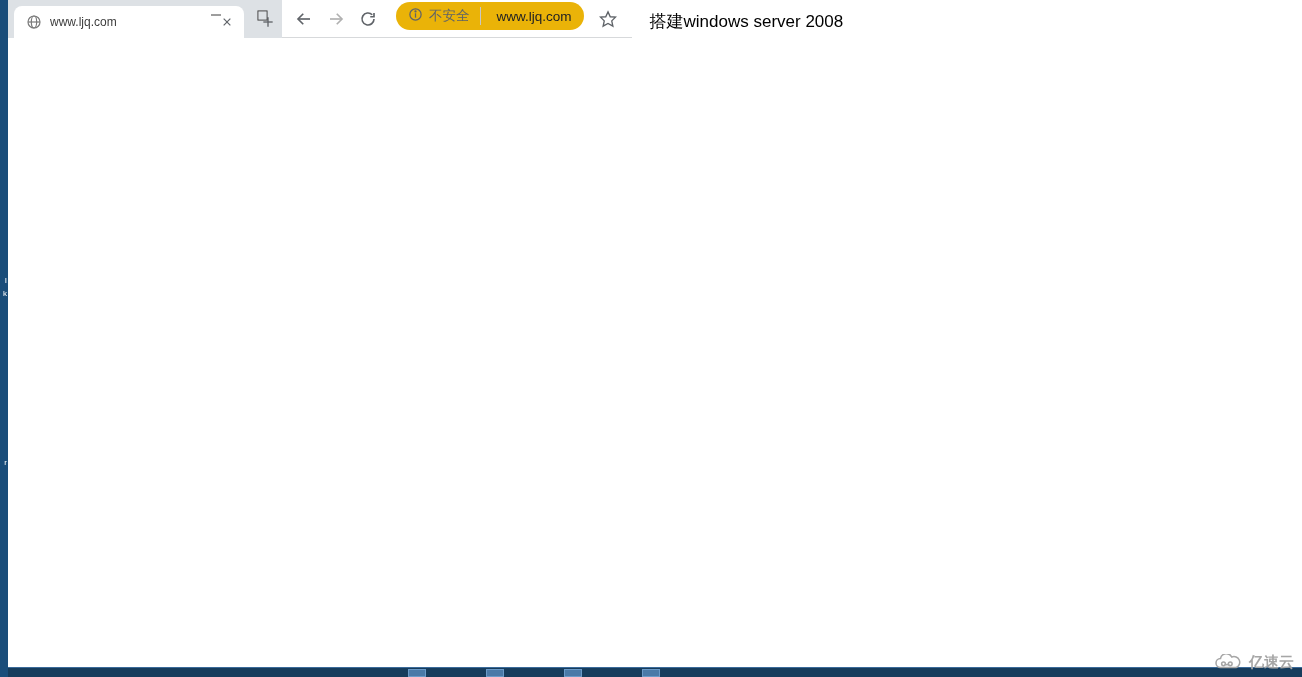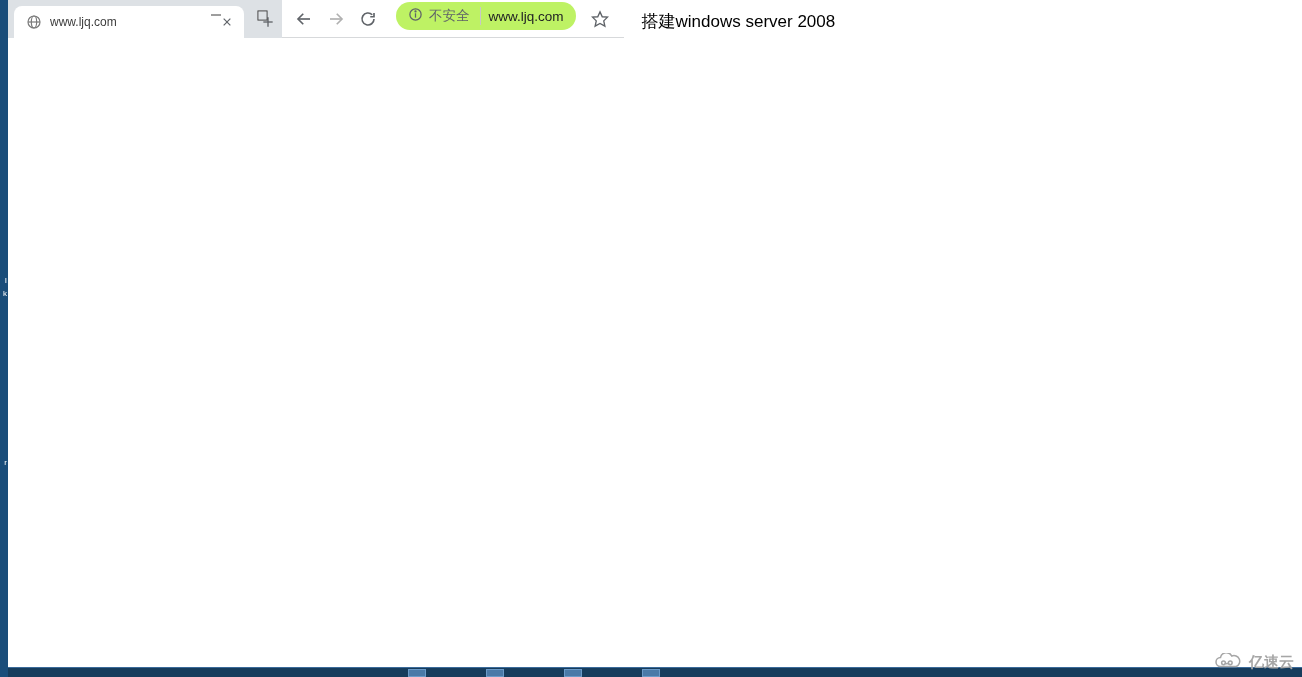--- a/index.html
+++ b/index.html
@@ -122,27 +122,27 @@
       justify-content: center;
       border-radius: 50%;
       cursor: pointer;
     }
     .nav-btn svg { width: 18px; height: 18px; }
     .nav-btn.disabled svg { stroke: #b0b0b0; }
     .nav-btn.enabled svg { stroke: #5f6368; }
     .address-bar {
       flex: 1;
       height: 28px;
-      background: #bef264;
+      background: #eab308;
       border-radius: 14px;
       margin: 0 6px 5px 10px;
       display: flex;
       align-items: center;
       padding: 0 12px;
-      gap: 8px;
+      gap: 16px;
       font-size: 13.5px;
       color: #3c3c3c;
     }
     .address-bar .security-info {
       display: flex;
       align-items: center;
       gap: 6px;
       color: #5f6368;
       padding-right: 10px;
       border-right: 1px solid #c7c7c7;
@@ -185,21 +185,21 @@
     }
     .desktop-left-fragment span {
       position: absolute;
       right: 1px;
     }
     .watermark {
       position: absolute;
       right: 8px;
       bottom: 5px;
       display: flex;
-      align-items: flex-start;
+      align-items: center;
       gap: 6px;
       color: #a6a6a6;
       font-size: 15px;
       font-weight: 600;
     }
     .watermark svg {
       width: 30px;
       height: 18px;
       stroke: #a6a6a6;
       fill: none;

